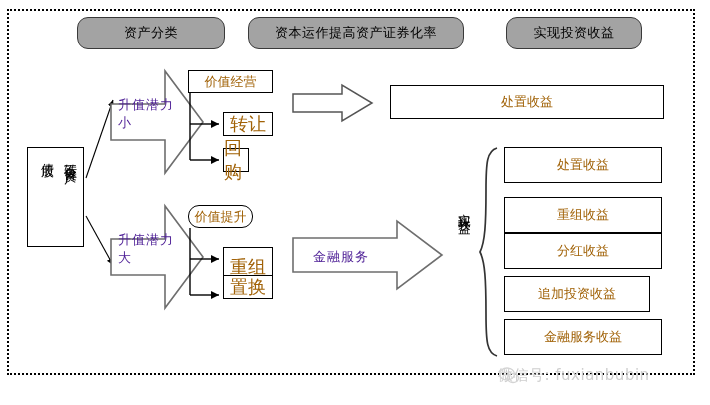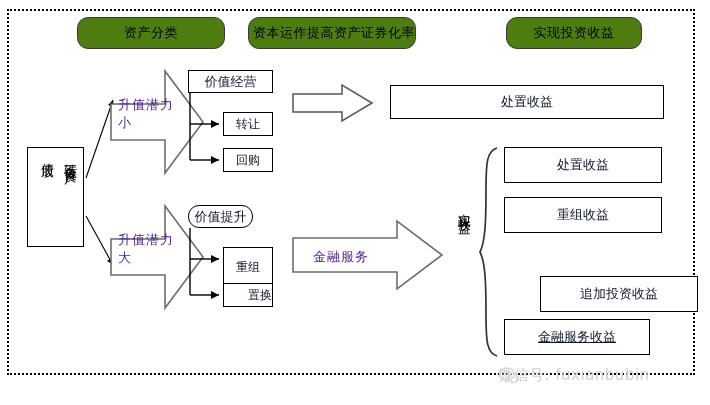--- a/index.html
+++ b/index.html
@@ -8,28 +8,28 @@
   #stage{position:absolute;left:0;top:0;width:710px;height:405px;background:#fff;}
 
   
   .frame{position:absolute;left:7px;top:9px;width:688px;height:366px;
          border:2px dotted #000;box-sizing:border-box;}
 
   
   .abs{position:absolute;box-sizing:border-box;}
 
   
-  .pill{border:1.5px solid #3a3a3a;border-radius:11px;background:#4d7c0f;
+  .pill{border:1.5px solid #3a3a3a;border-radius:11px;background:#a3a3a3;
         display:flex;align-items:center;justify-content:center;
         font-size:13px;color:#000;letter-spacing:.5px;}
 
   
   .rect{border:1.4px solid #000;background:#fff;display:flex;
-         align-items:center;justify-content:center;font-size:13px;color:#0f172a;}
-  .rect.small{font-size:12px;}
+         align-items:center;justify-content:center;font-size:13px;color:#a16207;}
+  .rect.small{font-size:18px;}
 
   
   .vbox{border:1.4px solid #000;background:#fff;}
   .vtext{position:absolute;writing-mode:vertical-rl;text-orientation:upright;
          font-size:13px;line-height:1.35;letter-spacing:2px;color:#000;}
 
   .vlabel{position:absolute;writing-mode:vertical-rl;text-orientation:upright;
           font-size:12.5px;line-height:1.3;letter-spacing:3px;color:#000;}
 
   
@@ -44,21 +44,21 @@
 </head>
 <body>
 
 <div id="stage">
 
   <div class="frame"></div>
 
   <div class="abs pill" style="left:77px;top:17px;width:148px;height:32px;">
     <span>资产分类</span>
   </div>
-  <div class="abs pill" style="left:248px;top:17px;width:168px;height:32px;justify-content:flex-end;">
+  <div class="abs pill" style="left:248px;top:17px;width:216px;height:32px;">
     <span>资本运作提高资产证券化率</span>
   </div>
   <div class="abs pill" style="left:506px;top:17px;width:136px;height:32px;">
     <span>实现投资收益</span>
   </div>
 
   <div class="abs vbox" style="left:27px;top:147px;width:57px;height:100px;">
     <div class="vtext" style="right:4px;top:5px;">转不良资产</div>
     <div class="vtext" style="right:27px;top:5px;">债股</div>
   </div>
@@ -80,21 +80,21 @@
     <span>升值潜力</span><br>
     <span>小</span>
   </div>
 
   <div class="abs rect" style="left:188px;top:70px;width:85px;height:23px;">
     <span>价值经营</span>
   </div>
   <div class="abs rect small" style="left:223px;top:112px;width:50px;height:24px;">
     <span>转让</span>
   </div>
-  <div class="abs rect small" style="left:223px;top:148px;width:50px;height:24px;">
+  <div class="abs rect small" style="left:223px;top:148px;width:26px;height:24px;">
     <span>回购</span>
   </div>
   <svg style="left:188px;top:93px;width:45px;height:85px;">
     <line x1="2" y1="0" x2="2" y2="67" stroke="#000" stroke-width="1.4"></line>
     <line x1="2" y1="31" x2="31" y2="31" stroke="#000" stroke-width="1.4" marker-end="url(#ah)"></line>
     <line x1="2" y1="67" x2="31" y2="67" stroke="#000" stroke-width="1.4" marker-end="url(#ah)"></line>
   </svg>
 
   <svg style="left:110px;top:205px;width:95px;height:105px;">
     <polygon points="1,34 55,34 55,1 93,52 55,103 55,70 1,70" fill="#ffffff" stroke="#6e6e6e" stroke-width="1.6"></polygon>
@@ -103,21 +103,21 @@
     <span>升值潜力</span><br>
     <span>大</span>
   </div>
 
   <div class="abs rect" style="left:188px;top:205px;width:65px;height:23px;border-radius:11px;">
     <span>价值提升</span>
   </div>
   <div class="abs rect small" style="left:223px;top:247px;width:50px;height:40px;">
     <span>重组</span>
   </div>
-  <div class="abs rect small" style="left:223px;top:283px;width:50px;height:24px;justify-content:flex-end;">
+  <div class="abs rect small" style="left:223px;top:275px;width:50px;height:24px;">
     <span>置换</span>
   </div>
   <svg style="left:188px;top:228px;width:45px;height:85px;">
     <line x1="2" y1="0" x2="2" y2="67" stroke="#000" stroke-width="1.4"></line>
     <line x1="2" y1="31" x2="31" y2="31" stroke="#000" stroke-width="1.4" marker-end="url(#ah)"></line>
     <line x1="2" y1="67" x2="31" y2="67" stroke="#000" stroke-width="1.4" marker-end="url(#ah)"></line>
   </svg>
 
   <svg style="left:292px;top:84px;width:82px;height:38px;">
     <polygon points="1,10 50,10 50,1 80,19 50,37 50,28 1,28" fill="#ffffff" stroke="#555555" stroke-width="1.5"></polygon>
@@ -136,24 +136,27 @@
   <svg style="left:478px;top:146px;width:24px;height:212px;">
     <path d="M19,2 C9,5 8,16 8,44 C8,78 7,96 2,106 C7,116 8,134 8,168 C8,196 9,207 19,210" fill="none" stroke="#333333" stroke-width="1.7"></path>
   </svg>
 
   <div class="abs rect" style="left:504px;top:147px;width:158px;height:36px;">
     <span>处置收益</span>
   </div>
   <div class="abs rect" style="left:504px;top:190px;width:158px;height:36px;margin-top:7px;">
     <span>重组收益</span>
   </div>
-  <div class="abs rect" style="left:504px;top:276px;width:158px;height:36px;margin-left:36px;">
+  <div class="abs rect" style="left:504px;top:233px;width:158px;height:36px;">
+    <span>分红收益</span>
+  </div>
+  <div class="abs rect" style="left:504px;top:276px;width:146px;height:36px;">
     <span>追加投资收益</span>
   </div>
-  <div class="abs rect" style="left:504px;top:319px;width:146px;height:36px;text-decoration:underline;">
+  <div class="abs rect" style="left:504px;top:319px;width:158px;height:36px;">
     <span>金融服务收益</span>
   </div>
 
   <div class="wm" style="left:498px;top:366px;">
     <svg width="22" height="20" viewBox="0 0 22 20">
       <ellipse cx="9" cy="8" rx="7.5" ry="6" fill="none" stroke="#d4d4d4" stroke-width="1.3"></ellipse>
       <circle cx="6.5" cy="6" r="0.9" fill="#d4d4d4"></circle>
       <circle cx="11" cy="6" r="0.9" fill="#d4d4d4"></circle>
       <ellipse cx="15" cy="12" rx="5.5" ry="4.5" fill="none" stroke="#d4d4d4" stroke-width="1.3"></ellipse>
       <circle cx="13.5" cy="11" r="0.8" fill="#d4d4d4"></circle>

